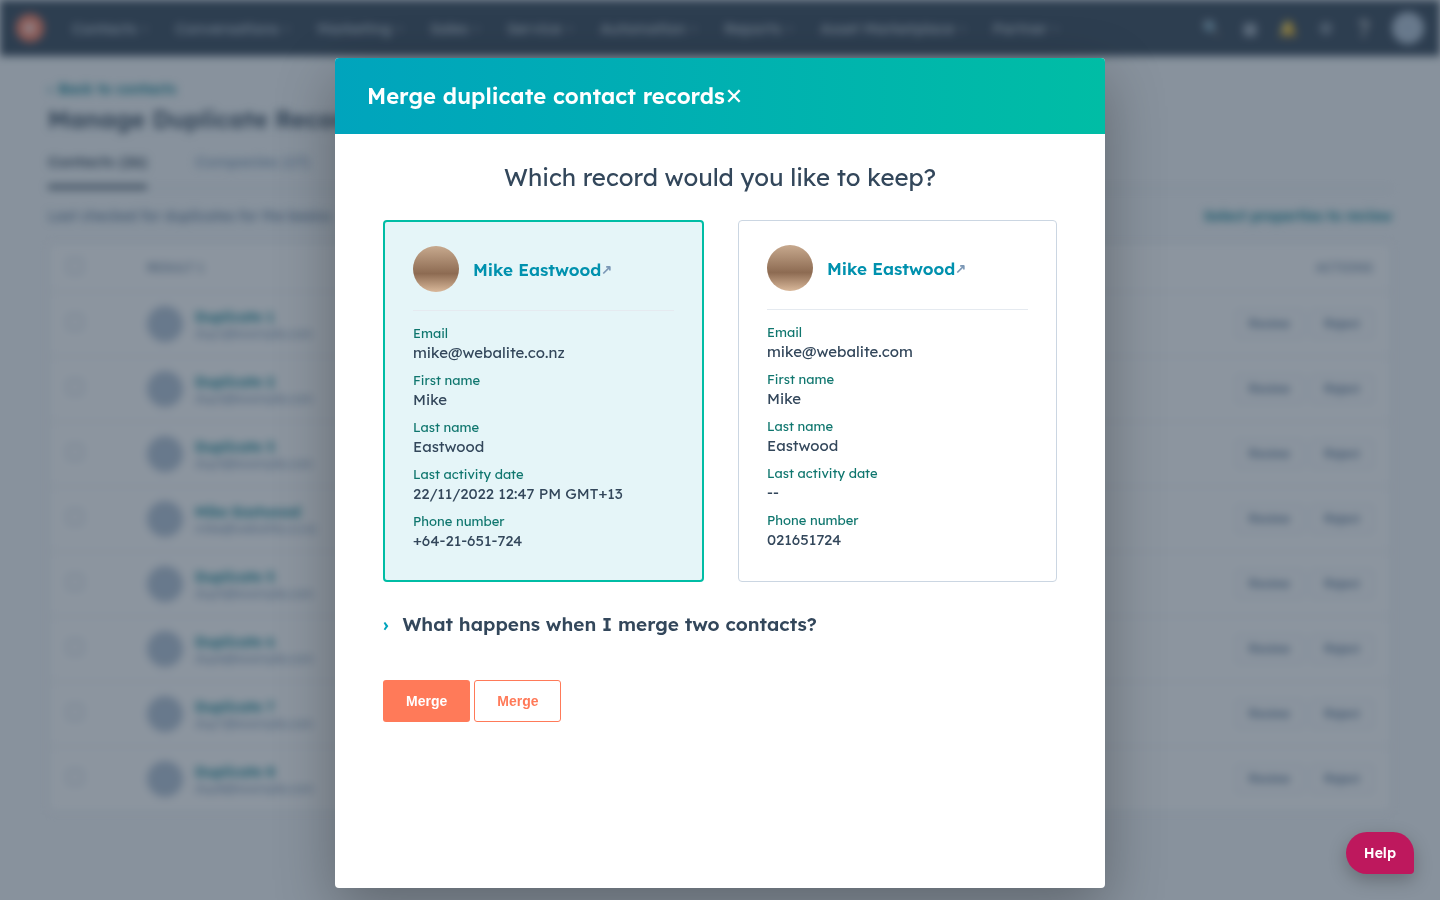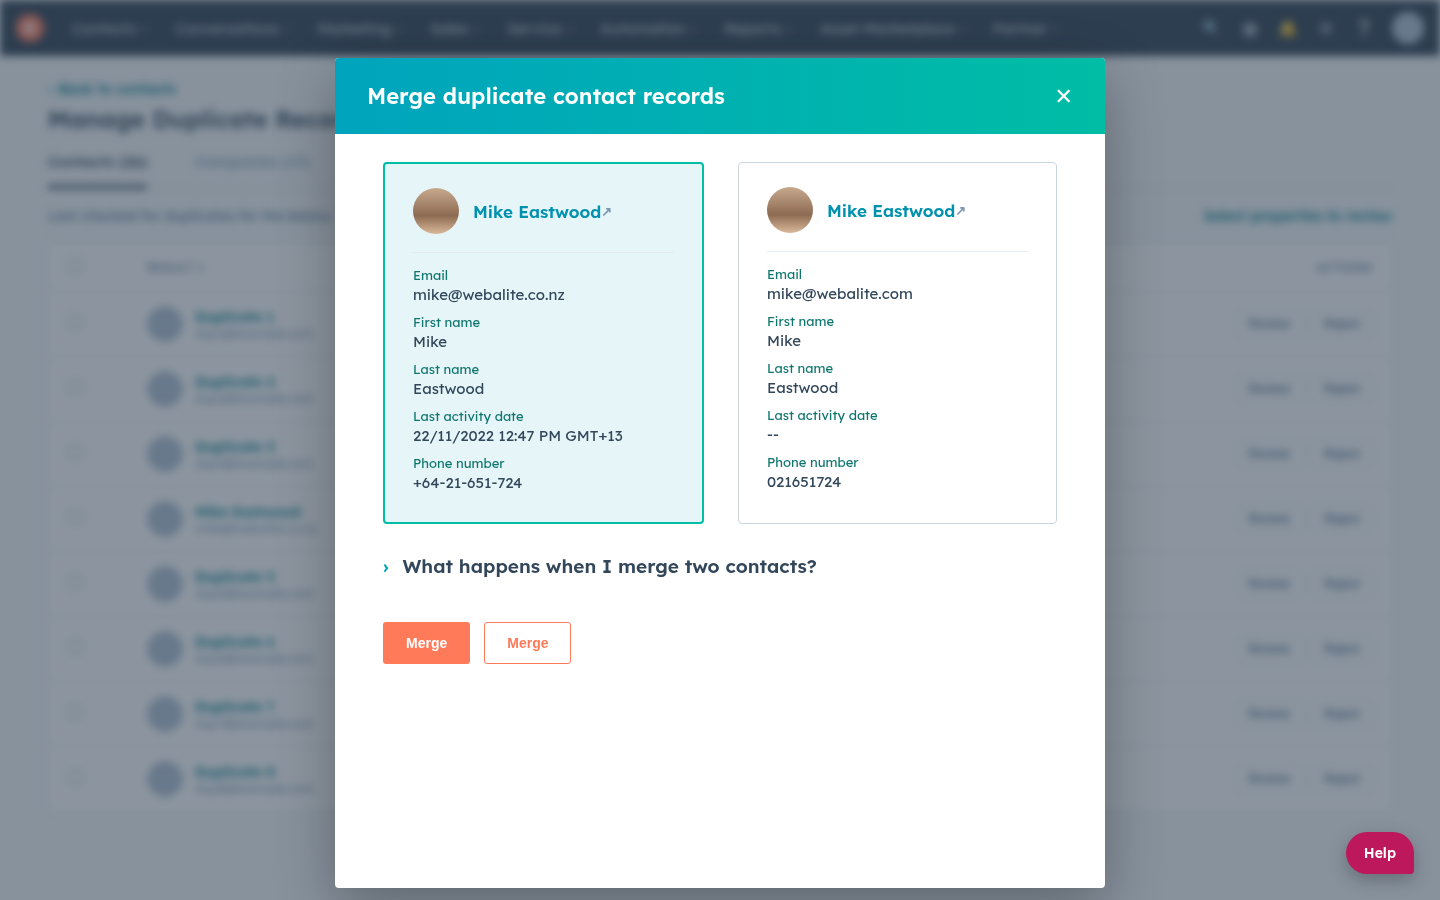--- a/index.html
+++ b/index.html
@@ -115,21 +115,21 @@
     border-radius:4px;
     overflow:hidden;
     box-shadow:0 20px 60px rgba(0,0,0,.3);
     display:flex;flex-direction:column;
     max-height:830px;
   }
   .modal-header{
     background:linear-gradient(90deg,#00a4bd 0%,#00bda5 100%);
     color:#fff;
     padding:24px 32px;
-    display:flex;align-items:center;justify-content:space-between;
+    display:flex;align-items:center;
   }
   .modal-header h2{margin:0;font-size:22px;font-weight:600;}
   .close-x{font-size:22px;cursor:pointer;font-weight:300;line-height:1;}
   .modal-body{padding:28px 48px 18px;overflow:auto;}
   .modal-q{
     text-align:center;font-size:24px;color:var(--hubspot-text);
     font-weight:400;margin:0 0 28px;
   }
   .cards{display:flex;gap:34px;justify-content:center;}
   .card{
@@ -153,21 +153,21 @@
   .field-value{font-size:15px;color:var(--hubspot-text);margin-top:2px;}
   .accordion{
     display:flex;align-items:center;gap:14px;
     margin:30px 0 6px;
     font-size:19px;font-weight:600;color:var(--hubspot-text);
     cursor:pointer;
   }
   .accordion .chev{color:var(--hubspot-teal-2);font-size:18px;}
   .modal-footer{
     padding:20px 48px 30px;
-    display:flex;gap:14px;
+    display:flex;gap:4px;
   }
   .btn{
     font-size:14px;font-weight:600;padding:12px 22px;border-radius:3px;cursor:pointer;border:1px solid transparent;
   }
   .btn-primary{background:var(--hubspot-orange);color:#fff;}
   .btn-secondary{background:#fff;color:var(--hubspot-orange);border-color:var(--hubspot-orange);}
   
   .help-bubble{
     position:absolute;right:26px;bottom:26px;
     background:#be185d;color:#fff;
@@ -367,20 +367,21 @@
   </div>
 </div>
 
 <div class="overlay">
   <div class="modal">
     <div class="modal-header">
       <h2>Merge duplicate contact records</h2>
       <div class="close-x">✕</div>
     </div>
     <div class="modal-body">
+      <p class="modal-q">Which record would you like to keep?</p>
 
       <div class="cards">
 
         <div class="card selected">
           <div class="card-top">
             <div class="card-avatar"></div>
             <div class="card-name">
               <span>Mike Eastwood</span>
               <span class="ext-icon">↗</span>
             </div>

